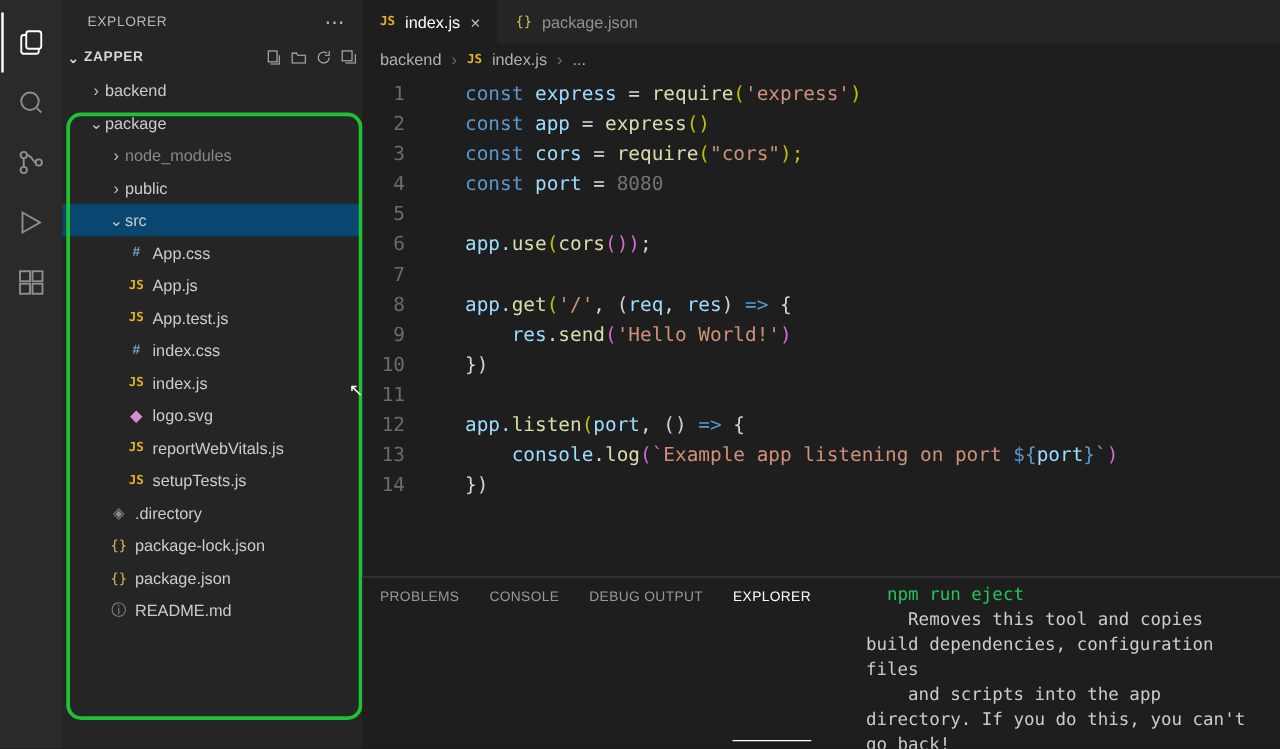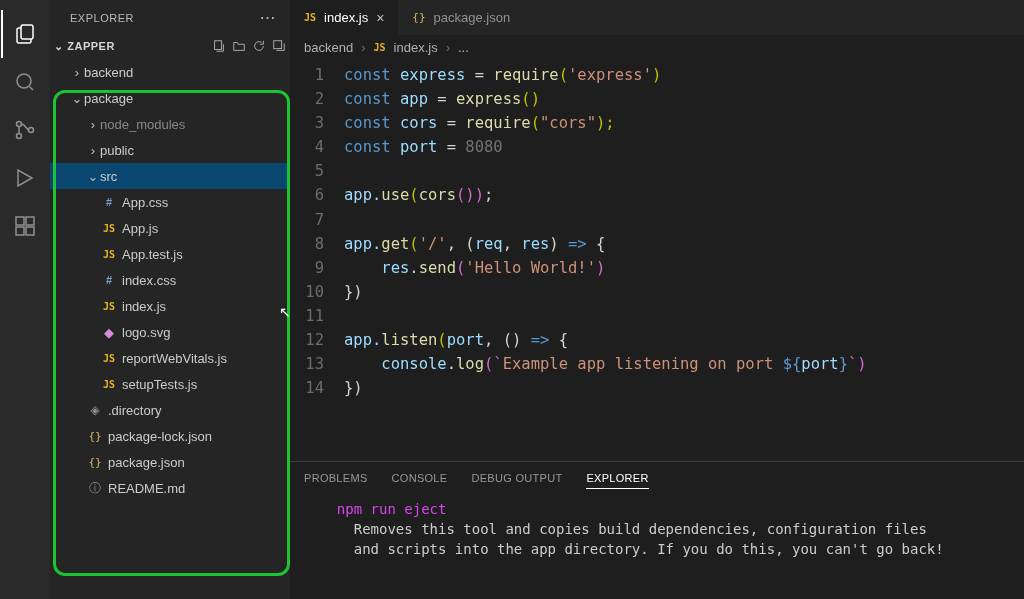--- a/index.html
+++ b/index.html
@@ -44,35 +44,35 @@
     .ficon.svg { color:#d68cd6; font-size:13px; }
     .ficon.braces { color:#d6b85b; font-size:11px; font-family:monospace; }
     .ficon.git { color:#8e8e8e; font-size:12px; }
     .ficon.info { color:#8e8e8e; font-size:12px; }
 
     .breadcrumb { height:24px; display:flex; align-items:center; gap:8px; padding:0 14px; font-size:13px; color:#b0b0b0; }
     .breadcrumb .sep { color:#707070; }
 
     .editor { flex:1; display:flex; font-family:"Consolas",monospace; font-size:15.5px; line-height:24.1px; }
     .gutter { width:54px; text-align:right; color:#6c6c6c; padding-right:20px; padding-top:4px; }
-    .code { flex:1; white-space:pre; padding-top:4px; color:#d4d4d4; }
+    .code { flex:1; white-space:pre; padding-top:4px; color:#d4d4d4;margin-left:28px; }
     .kw { color:#5a98d1; }
     .fn { color:#dcdcaa; }
     .str { color:#ce9178; }
     .num { color:#737373; }
     .var { color:#9cdcfe; }
     .par { color:#c0c000; }
     .par2 { color:#d16cd1; }
 
-    .panel { height:138px; border-top:1px solid #3c3c3c; background:#1e1e1e; display:flex; flex-direction:column; }
+    .panel { height:138px; border-top:1px solid #3c3c3c; background:#1e1e1e; display:flex; flex-direction:row; }
     .panel-tabs { display:flex; gap:24px; padding:10px 14px 6px 14px; font-size:11px; color:#989898; }
     .panel-tabs .ptab { cursor:pointer; letter-spacing:0.3px; }
     .panel-tabs .ptab.active { color:#ffffff; border-bottom:1px solid #fff; padding-bottom:4px; }
     .panel-body { flex:1; padding:4px 24px 0 30px; font-family:"Consolas",monospace; font-size:14px; color:#cccccc; line-height:20px; white-space:pre-wrap; }
-    .panel-body .cmd { color:#d946ef; }
+    .panel-body .cmd { color:#22c55e; }
 
     .cursor-pointer { position:absolute; left:279px; top:304px; font-size:14px; color:#fff; pointer-events:none; }
     svg { display:block; }
   </style>
 </head>
 <body>
 
 <div class="activity-bar">
   <div class="act active">
     <svg width="24" height="24" viewBox="0 0 24 24" fill="none" stroke="currentColor" stroke-width="1.5">

